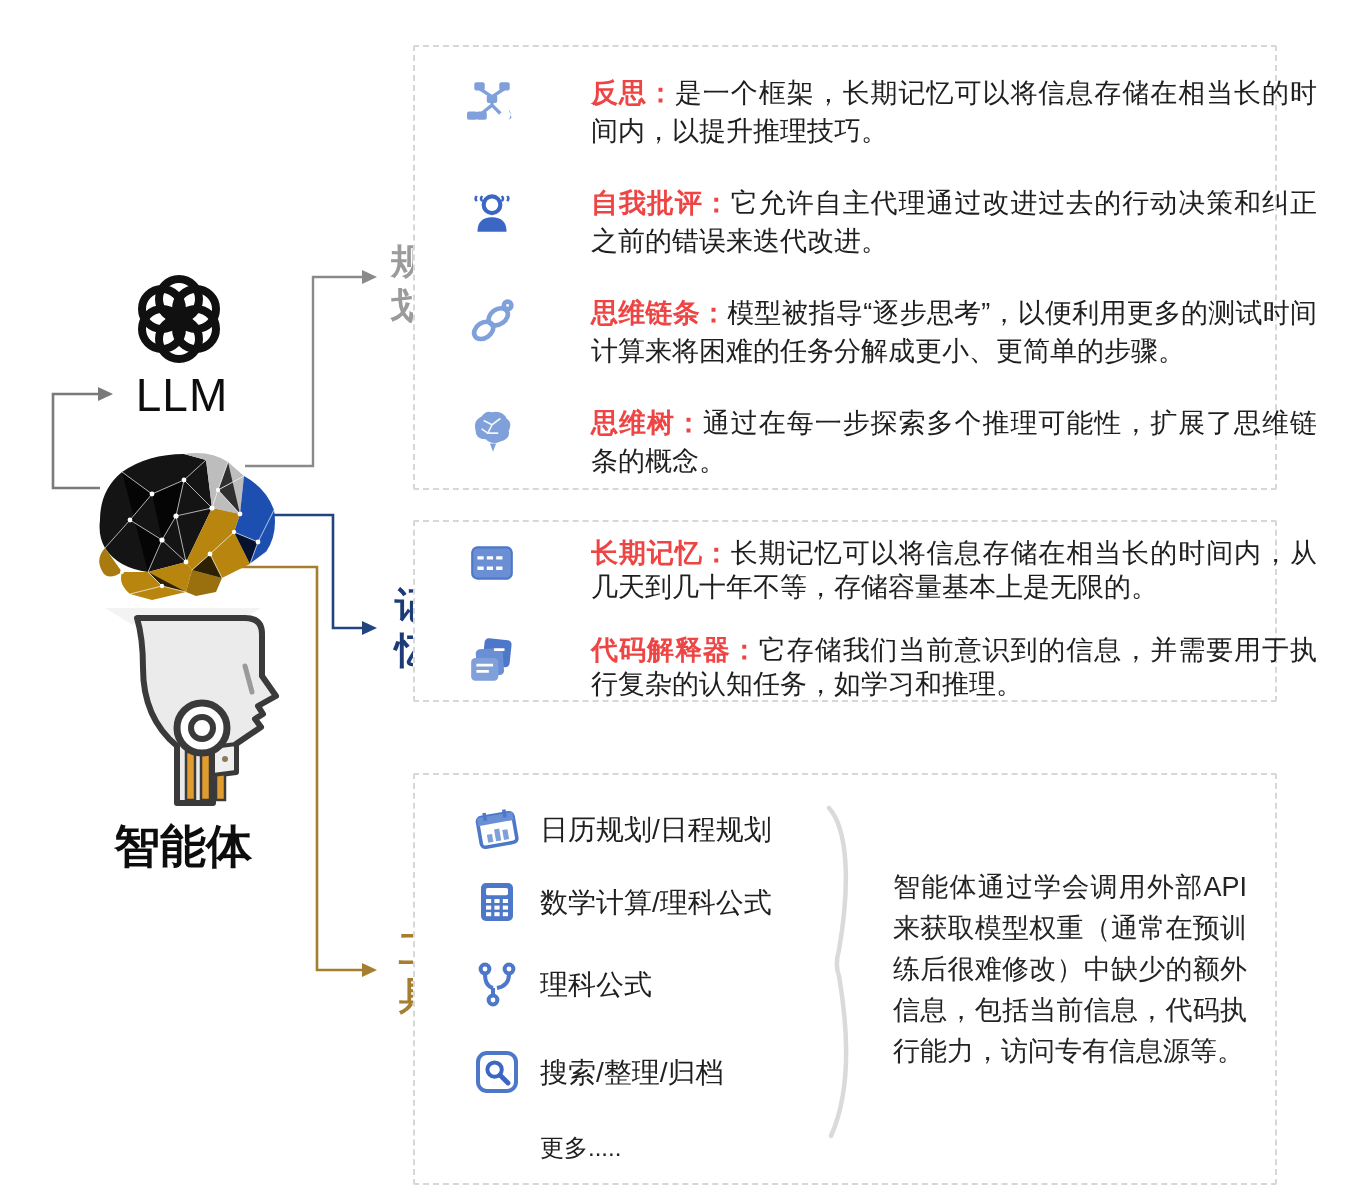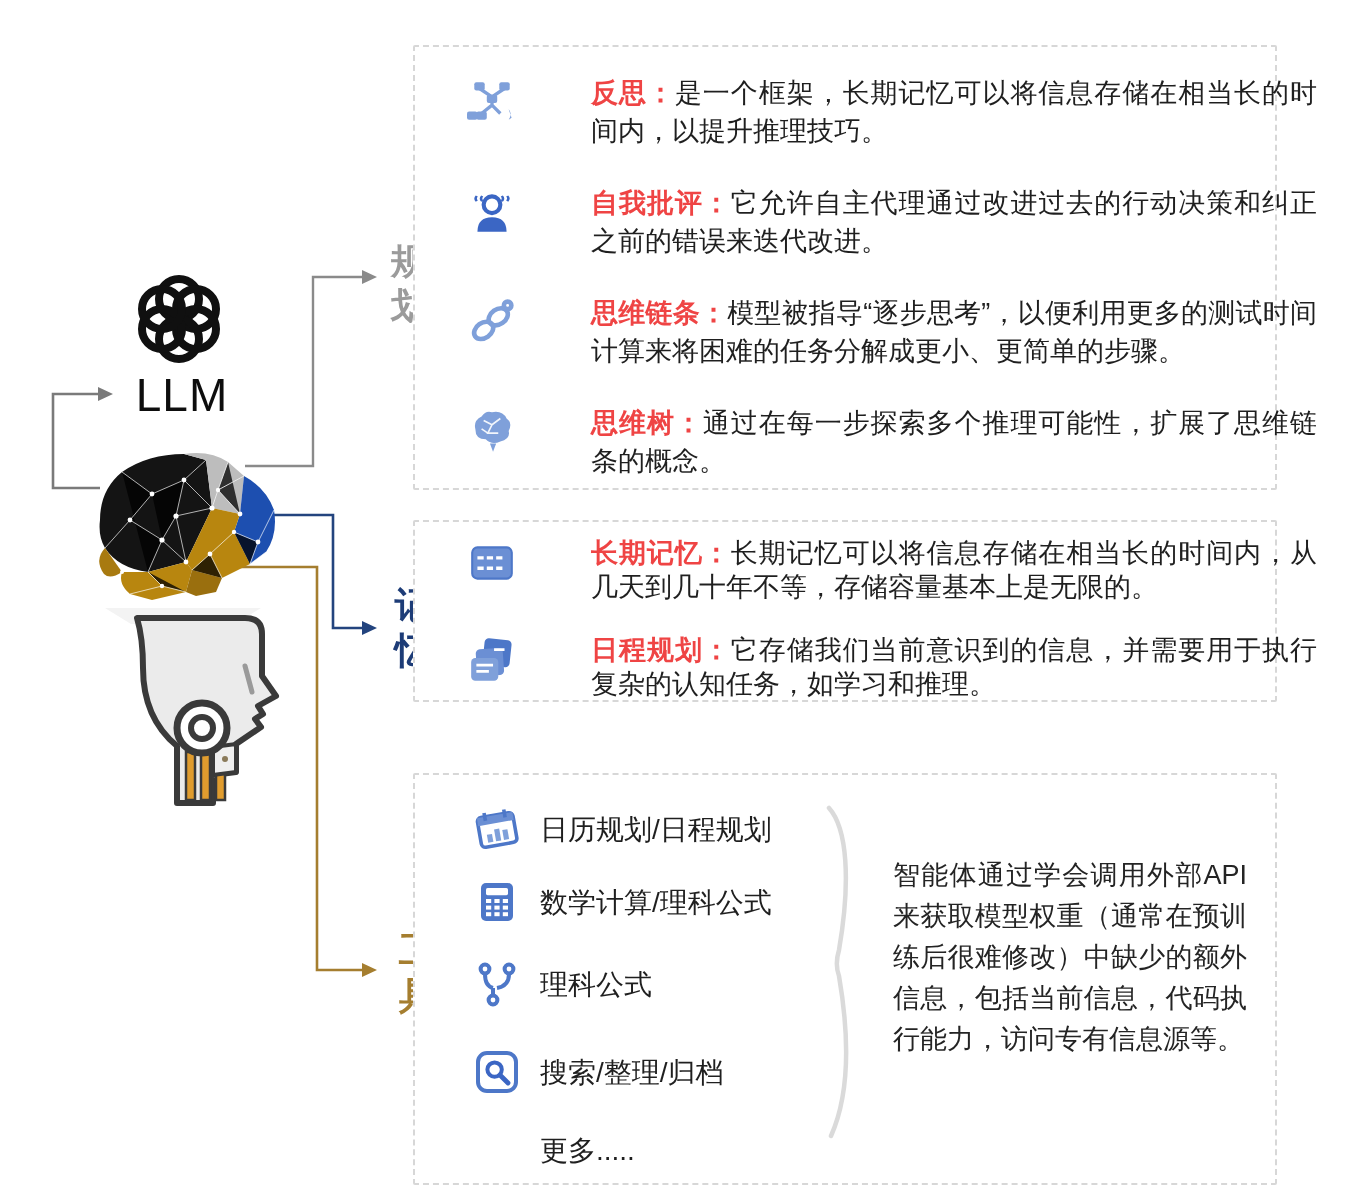--- a/index.html
+++ b/index.html
@@ -40,24 +40,24 @@
   .entry .txt  {
     position:absolute; left:124px; top:0; width:726px;
     font-size:27px; line-height:38px; color:#1f1f1f; text-align:justify;
   }
   .entry .txt b { color:#ef4444; }
   .box-memory .entry .txt { line-height:34px; }
 
   .tool-row { position:absolute; left:0; height:48px; }
   .tool-row .icon { position:absolute; left:58px; top:0; }
   .tool-row .lbl  { position:absolute; left:125px; top:6px; font-size:28px; color:#1f1f1f; white-space:nowrap; }
-  .more-lbl { position:absolute; left:125px; top:357px; font-size:28px; color:#1f1f1f; }
+  .more-lbl { position:absolute; left:125px; top:357px; font-size:24px; color:#1f1f1f; }
 
   .tools-note {
-    position:absolute; left:478px; top:80px; width:354px;
+    position:absolute; left:478px; top:92px; width:354px;
     font-size:27px; line-height:41px; color:#242424; text-align:justify;
   }
   .brace { position:absolute; left:400px; top:25px; }
 </style>
 </head>
 <body>
 
 <div class="canvas">
 
   <svg class="overlay" width="1354" height="1194" viewBox="0 0 1354 1194">
@@ -137,20 +137,21 @@
       <rect x="116" y="146" width="9" height="48" fill="#e09c2e" stroke="#3a3a3a" stroke-width="2.5"></rect>
       <rect x="131" y="146" width="9" height="48" fill="#e09c2e" stroke="#3a3a3a" stroke-width="2.5"></rect>
     </g>
     <polygon points="128,141 151,138 151,166 128,169" fill="#efefef" stroke="#3a3a3a" stroke-width="4"></polygon>
     <circle cx="140" cy="153" r="3" fill="#8a7a5a"></circle>
     <line x1="160" y1="60" x2="167" y2="86" stroke="#9a9a9a" stroke-width="5" stroke-linecap="round"></line>
     <circle cx="117" cy="122" r="25" fill="#ffffff" stroke="#3a3a3a" stroke-width="7"></circle>
     <circle cx="117" cy="122" r="11" fill="#ffffff" stroke="#3a3a3a" stroke-width="6"></circle>
   </svg>
 
+  <div class="agent-label">智能体</div>
 
   <div class="vlabel planning">规划</div>
   <div class="vlabel memory">记忆</div>
   <div class="vlabel tools">工具</div>
 
   <div class="dashed-box box-planning">
 
     <div class="entry" style="left:52px; top:27px; width:790px;">
       <svg class="icon" width="50" height="50" viewBox="0 0 24 24">
         <g stroke="#7fa0da" stroke-width="1.6" fill="none">
@@ -234,21 +235,21 @@
     <div class="entry" style="left:52px; top:111px; width:790px;">
       <svg class="icon" width="50" height="50" viewBox="0 0 24 24">
         <rect x="8" y="2" width="13" height="13" rx="2" fill="#4d77c8" transform="rotate(6 14 8)"></rect>
         <rect x="4.5" y="6.5" width="13" height="13" rx="2" fill="#6b8fd4" transform="rotate(-4 11 13)"></rect>
         <rect x="2" y="11" width="13" height="11" rx="2" fill="#7fa0da"></rect>
         <g stroke="#ffffff" stroke-width="1.3">
           <path d="M4.5,14.5 h8 M4.5,17.5 h6 M13,7 h5"></path>
         </g>
       </svg>
       <div class="txt">
-        <b>日程规划：</b><span>它存储我们当前意识到的信息，并需要用于执行复杂的认知任务，如学习和推理。</span>
+        <b>代码解释器：</b><span>它存储我们当前意识到的信息，并需要用于执行复杂的认知任务，如学习和推理。</span>
       </div>
     </div>
   </div>
 
   <div class="dashed-box box-tools">
 
     <div class="tool-row" style="top:30px;">
       <svg class="icon" width="48" height="48" viewBox="0 0 24 24">
         <g transform="rotate(-10 12 12)">
           <rect x="3" y="5" width="18" height="15" rx="2" fill="#ffffff" stroke="#4d77c8" stroke-width="1.8"></rect>

